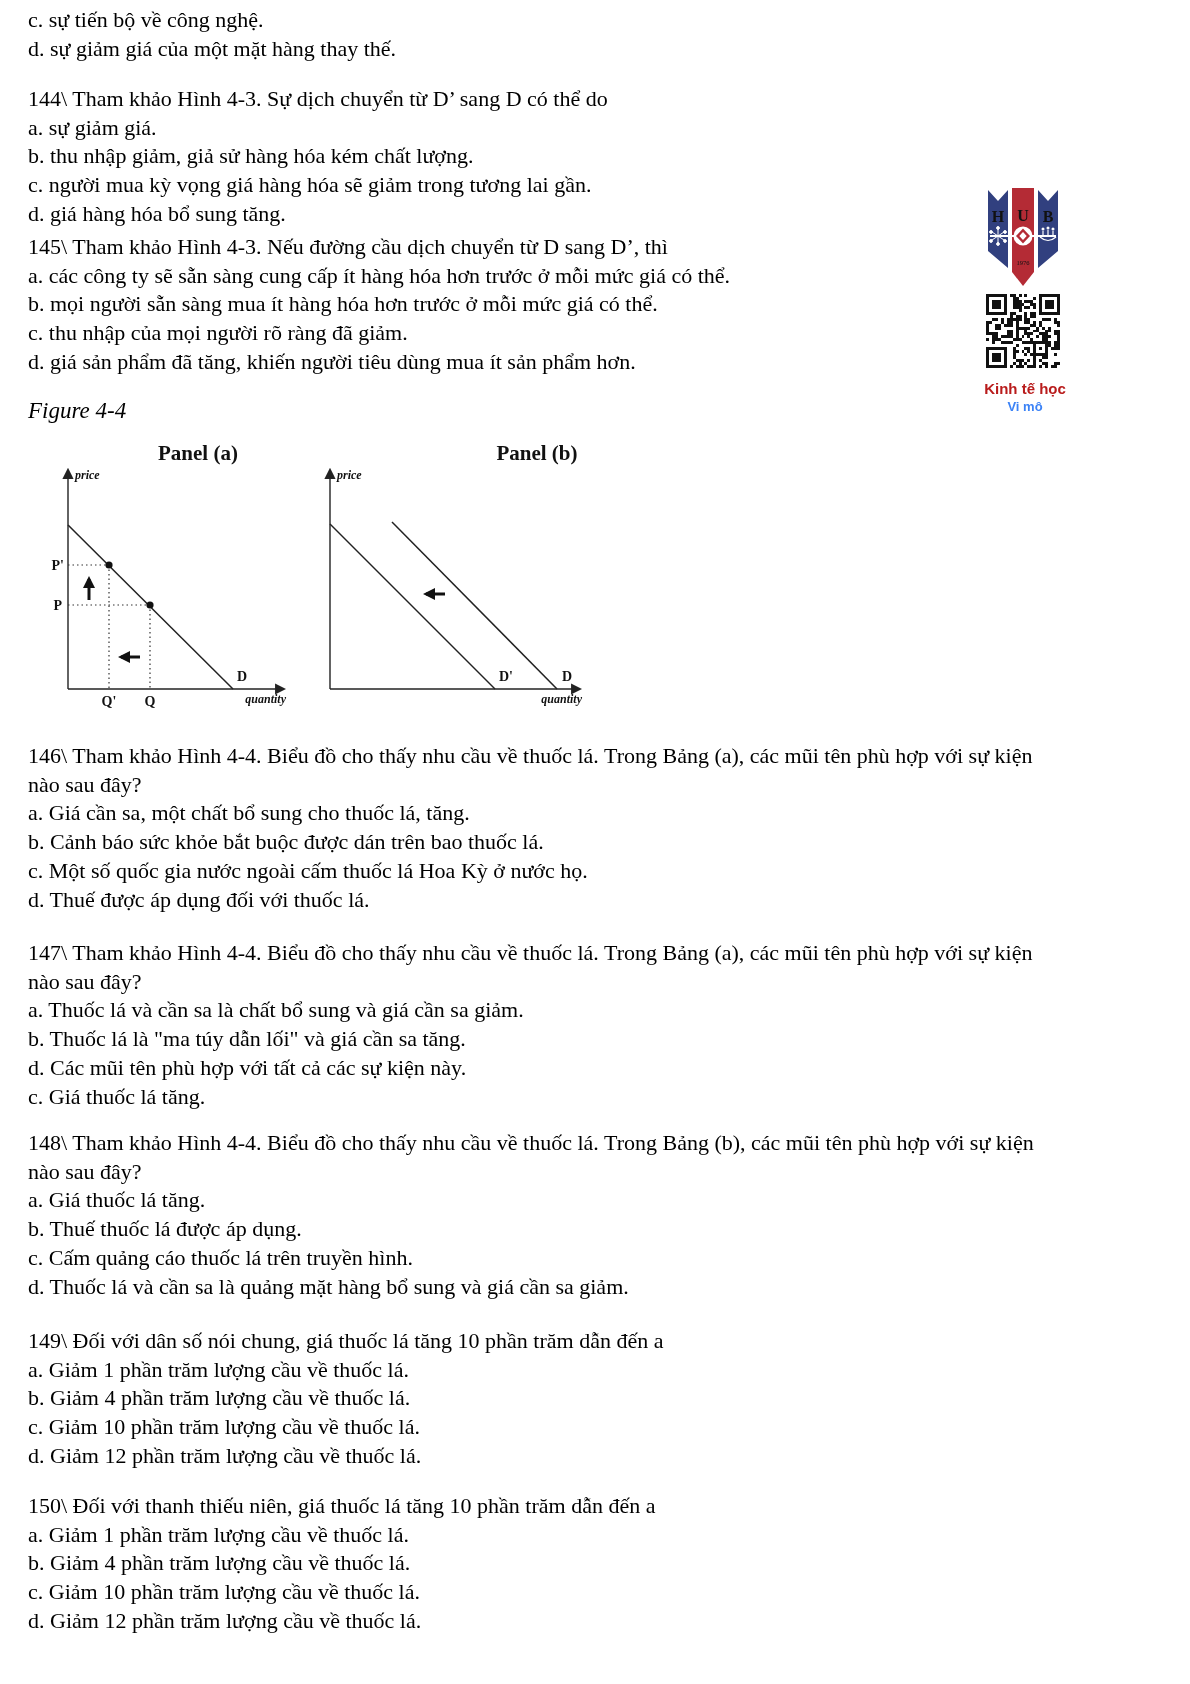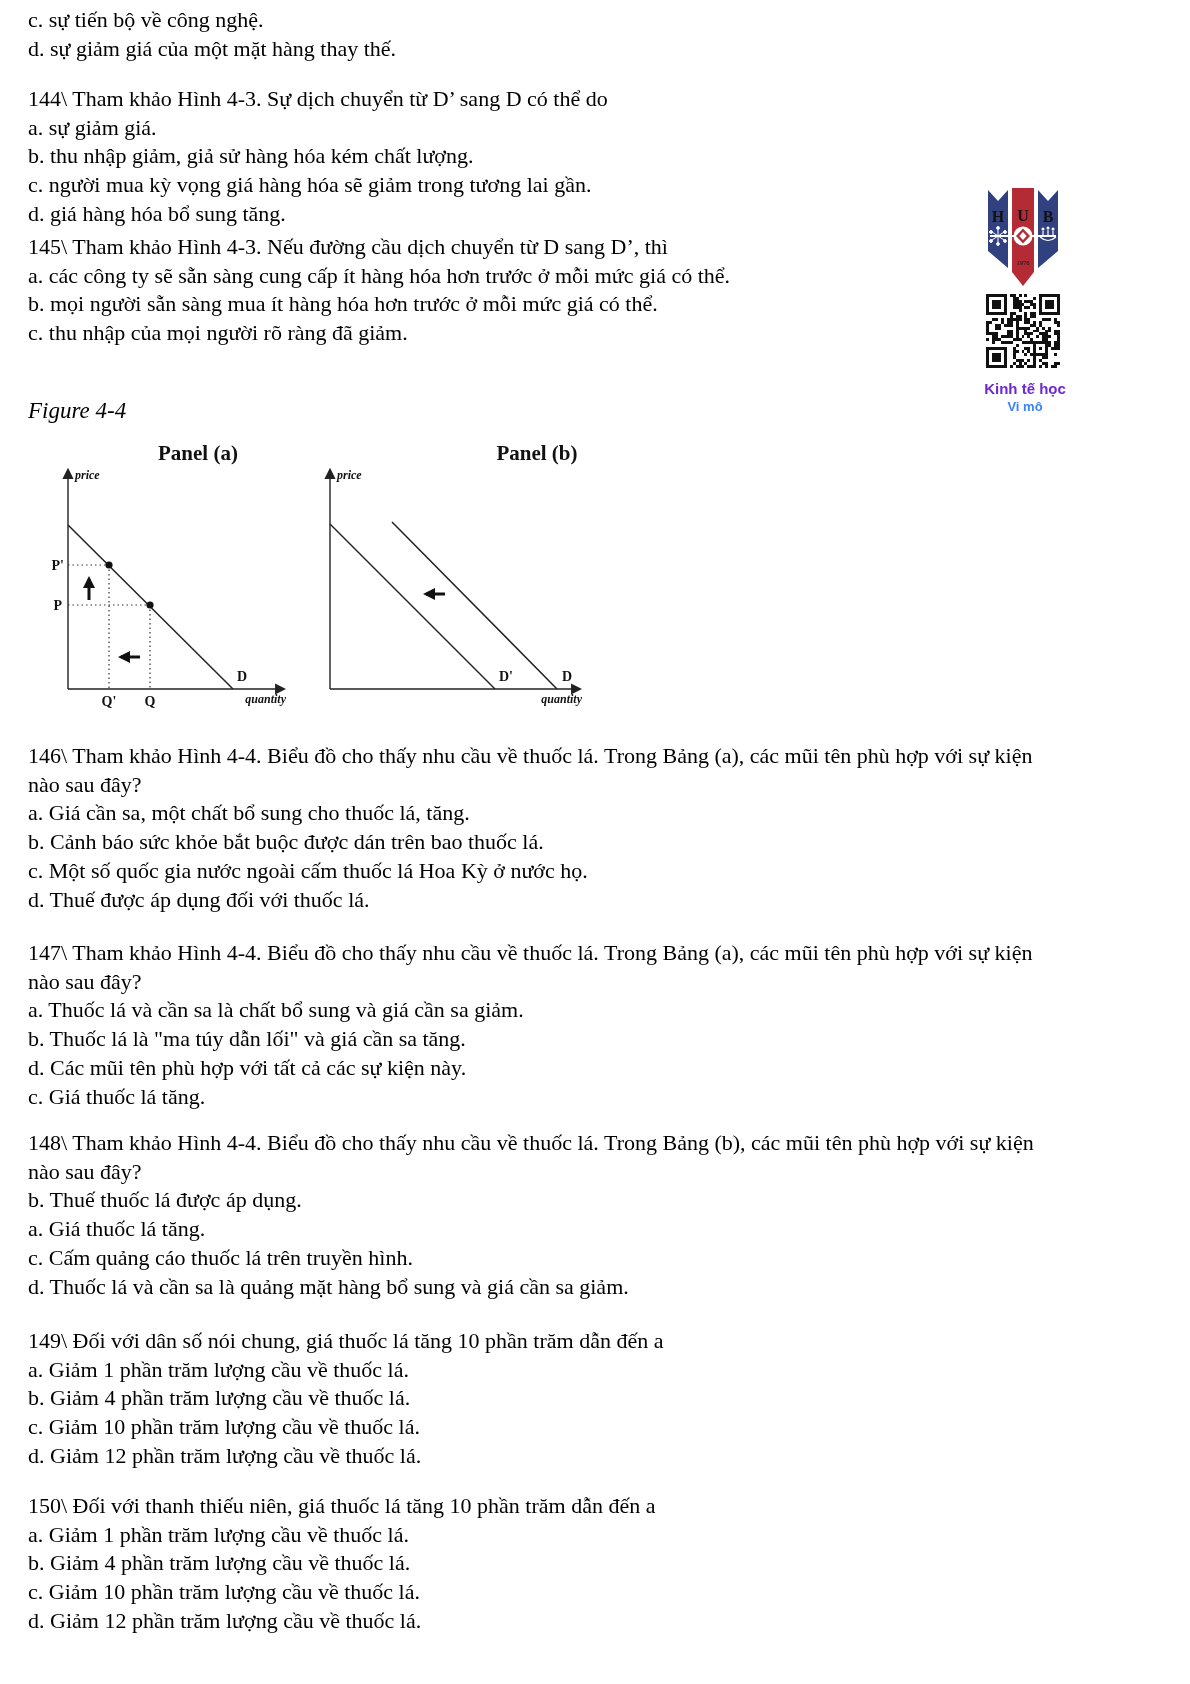--- a/index.html
+++ b/index.html
@@ -7,21 +7,21 @@
        font-family:"Liberation Serif",serif;color:#000;}
   .page{position:absolute;inset:0;}
   .block{position:absolute;left:28px;width:1150px;}
   .ln{font-size:22px;line-height:28.7px;white-space:nowrap;}
   .figcap{position:absolute;left:28px;top:398px;font-style:italic;font-size:23px;}
   .figwrap{position:absolute;left:28px;top:416px;width:586px;height:302px;font-weight:bold;}
   .brand{position:absolute;left:960px;top:184px;width:130px;text-align:center;}
   .brand .logo{position:absolute;left:23px;top:0;width:80px;height:112px;}
   .brand .qr{position:absolute;left:26px;top:110px;width:74px;height:74px;}
   .course1{position:absolute;left:0;top:196px;width:130px;font-family:"Liberation Sans",sans-serif;
-           font-weight:bold;font-size:15px;color:#6d28d9;}
+           font-weight:bold;font-size:15px;color:#b91c1c;}
   .course2{position:absolute;left:0;top:215px;width:130px;font-family:"Liberation Sans",sans-serif;
            font-weight:bold;font-size:13px;color:#3b82f6;}
   svg text{font-family:"Liberation Serif",serif;fill:#111;}
   .axlabel{font-size:12px;font-style:italic;}
   .ptitle{font-size:21px;}
   .crvlabel{font-size:14px;}
 </style>
 </head>
 <body>
 
@@ -38,20 +38,21 @@
     <div class="ln">b. thu nhập giảm, giả sử hàng hóa kém chất lượng.</div>
     <div class="ln">c. người mua kỳ vọng giá hàng hóa sẽ giảm trong tương lai gần.</div>
     <div class="ln">d. giá hàng hóa bổ sung tăng.</div>
   </div>
 
   <div class="block" style="top:233px">
     <div class="ln">145\ Tham khảo Hình 4-3. Nếu đường cầu dịch chuyển từ D sang D’, thì</div>
     <div class="ln">a. các công ty sẽ sẵn sàng cung cấp ít hàng hóa hơn trước ở mỗi mức giá có thể.</div>
     <div class="ln">b. mọi người sẵn sàng mua ít hàng hóa hơn trước ở mỗi mức giá có thể.</div>
     <div class="ln">c. thu nhập của mọi người rõ ràng đã giảm.</div>
+    <div class="ln">d. giá sản phẩm đã tăng, khiến người tiêu dùng mua ít sản phẩm hơn.</div>
   </div>
 
   <div class="figcap">Figure 4-4</div>
 
   <div class="figwrap">
     <svg width="586" height="302" viewBox="0 0 586 302">
       <defs>
         <marker id="axArr" viewBox="0 0 10 10" markerWidth="8" markerHeight="8" refX="8" refY="5" orient="auto">
           <path d="M0,0 L10,5 L0,10 Z" fill="#222"></path>
         </marker>
@@ -115,22 +116,22 @@
     <div class="ln">nào sau đây?</div>
     <div class="ln">a. Thuốc lá và cần sa là chất bổ sung và giá cần sa giảm.</div>
     <div class="ln">b. Thuốc lá là "ma túy dẫn lối" và giá cần sa tăng.</div>
     <div class="ln">d. Các mũi tên phù hợp với tất cả các sự kiện này.</div>
     <div class="ln">c. Giá thuốc lá tăng.</div>
   </div>
 
   <div class="block" style="top:1129px">
     <div class="ln">148\ Tham khảo Hình 4-4. Biểu đồ cho thấy nhu cầu về thuốc lá. Trong Bảng (b), các mũi tên phù hợp với sự kiện</div>
     <div class="ln">nào sau đây?</div>
+    <div class="ln">a. Giá thuốc lá tăng.</div>
     <div class="ln">b. Thuế thuốc lá được áp dụng.</div>
-    <div class="ln">a. Giá thuốc lá tăng.</div>
     <div class="ln">c. Cấm quảng cáo thuốc lá trên truyền hình.</div>
     <div class="ln">d. Thuốc lá và cần sa là quảng mặt hàng bổ sung và giá cần sa giảm.</div>
   </div>
 
   <div class="block" style="top:1327px">
     <div class="ln">149\ Đối với dân số nói chung, giá thuốc lá tăng 10 phần trăm dẫn đến a</div>
     <div class="ln">a. Giảm 1 phần trăm lượng cầu về thuốc lá.</div>
     <div class="ln">b. Giảm 4 phần trăm lượng cầu về thuốc lá.</div>
     <div class="ln">c. Giảm 10 phần trăm lượng cầu về thuốc lá.</div>
     <div class="ln">d. Giảm 12 phần trăm lượng cầu về thuốc lá.</div>

